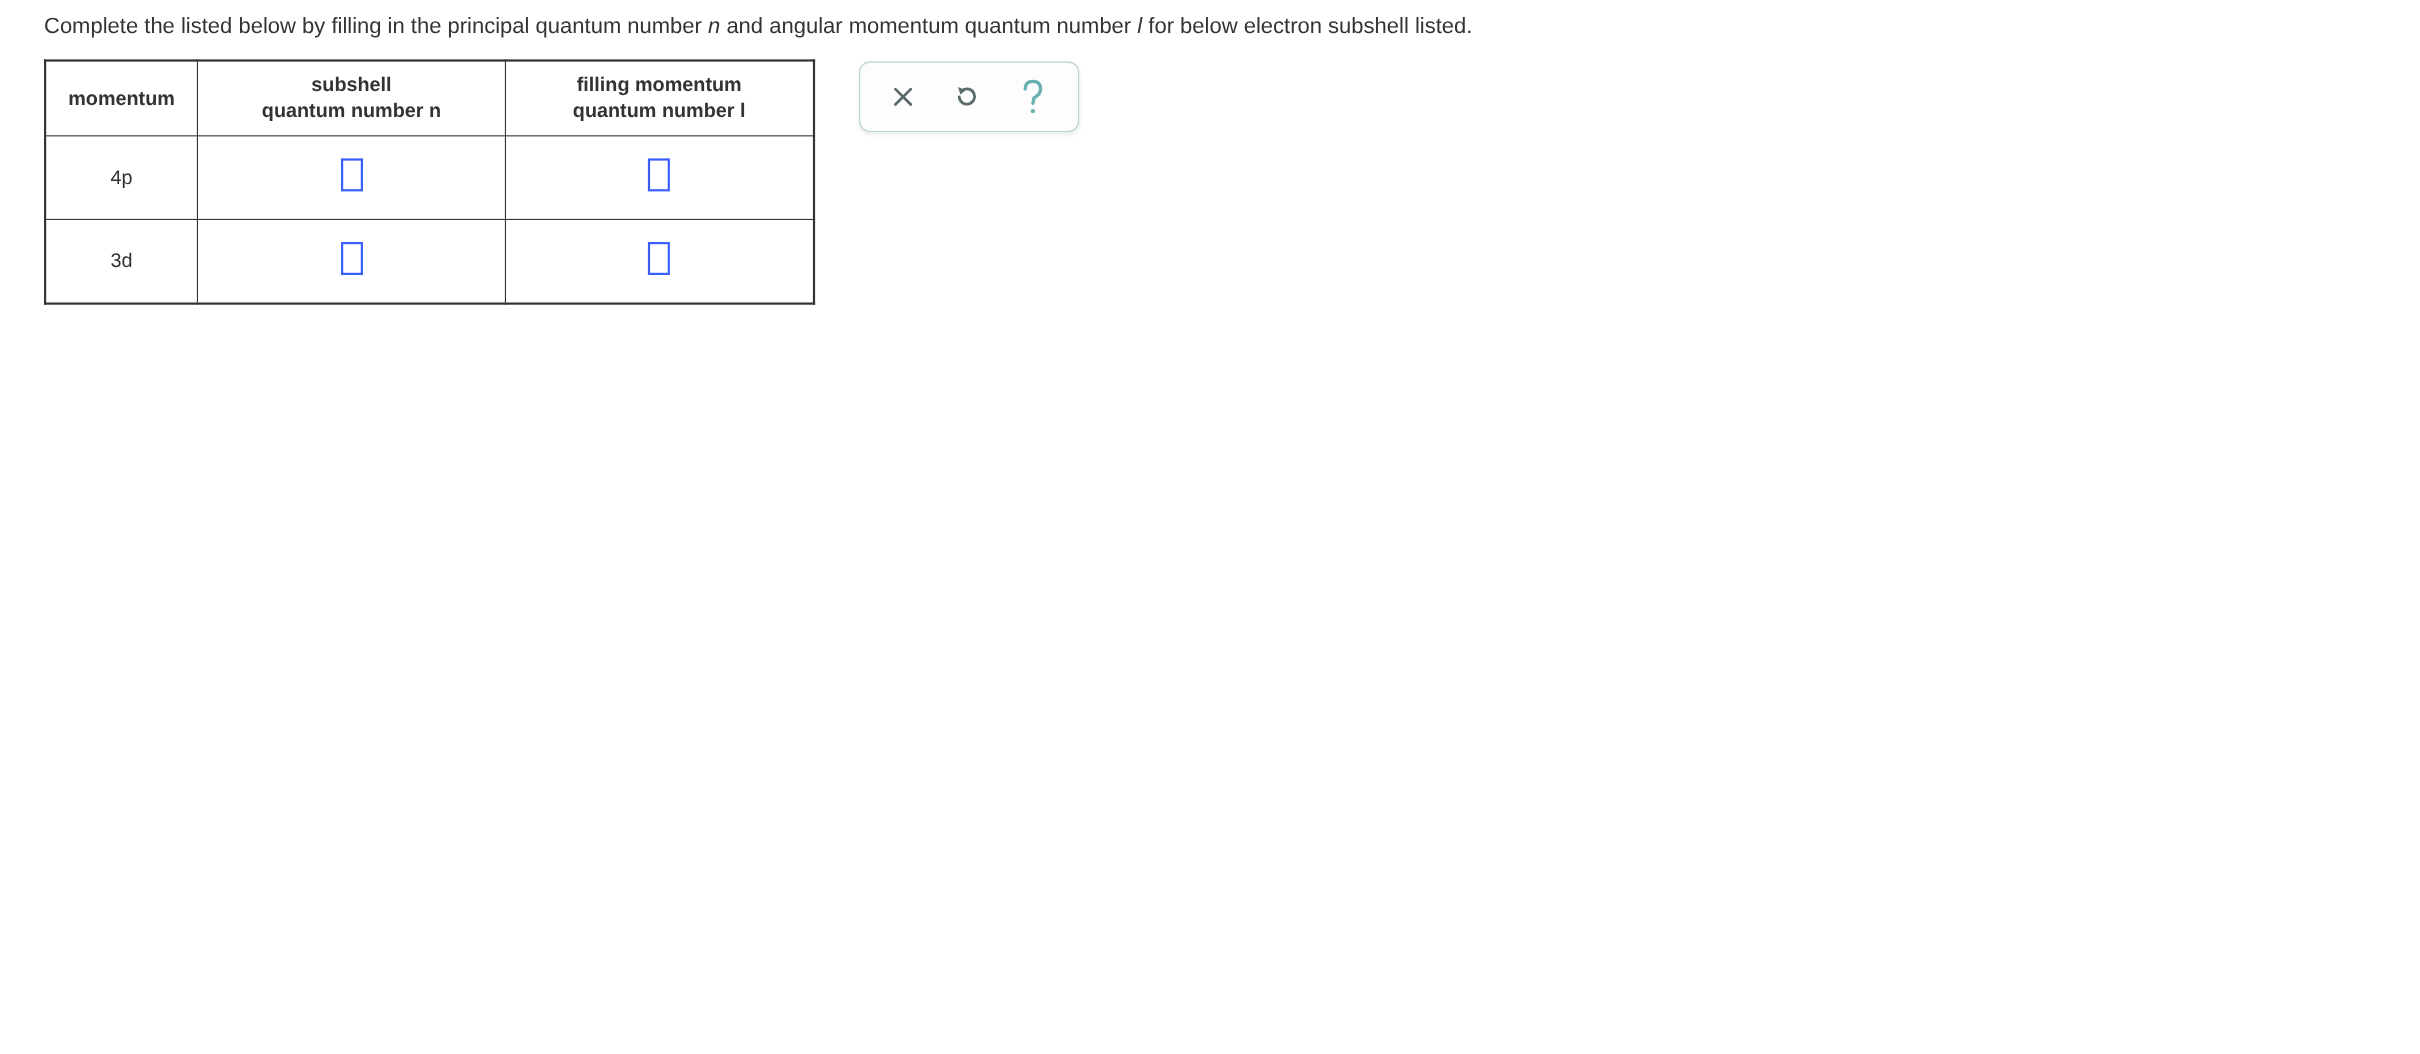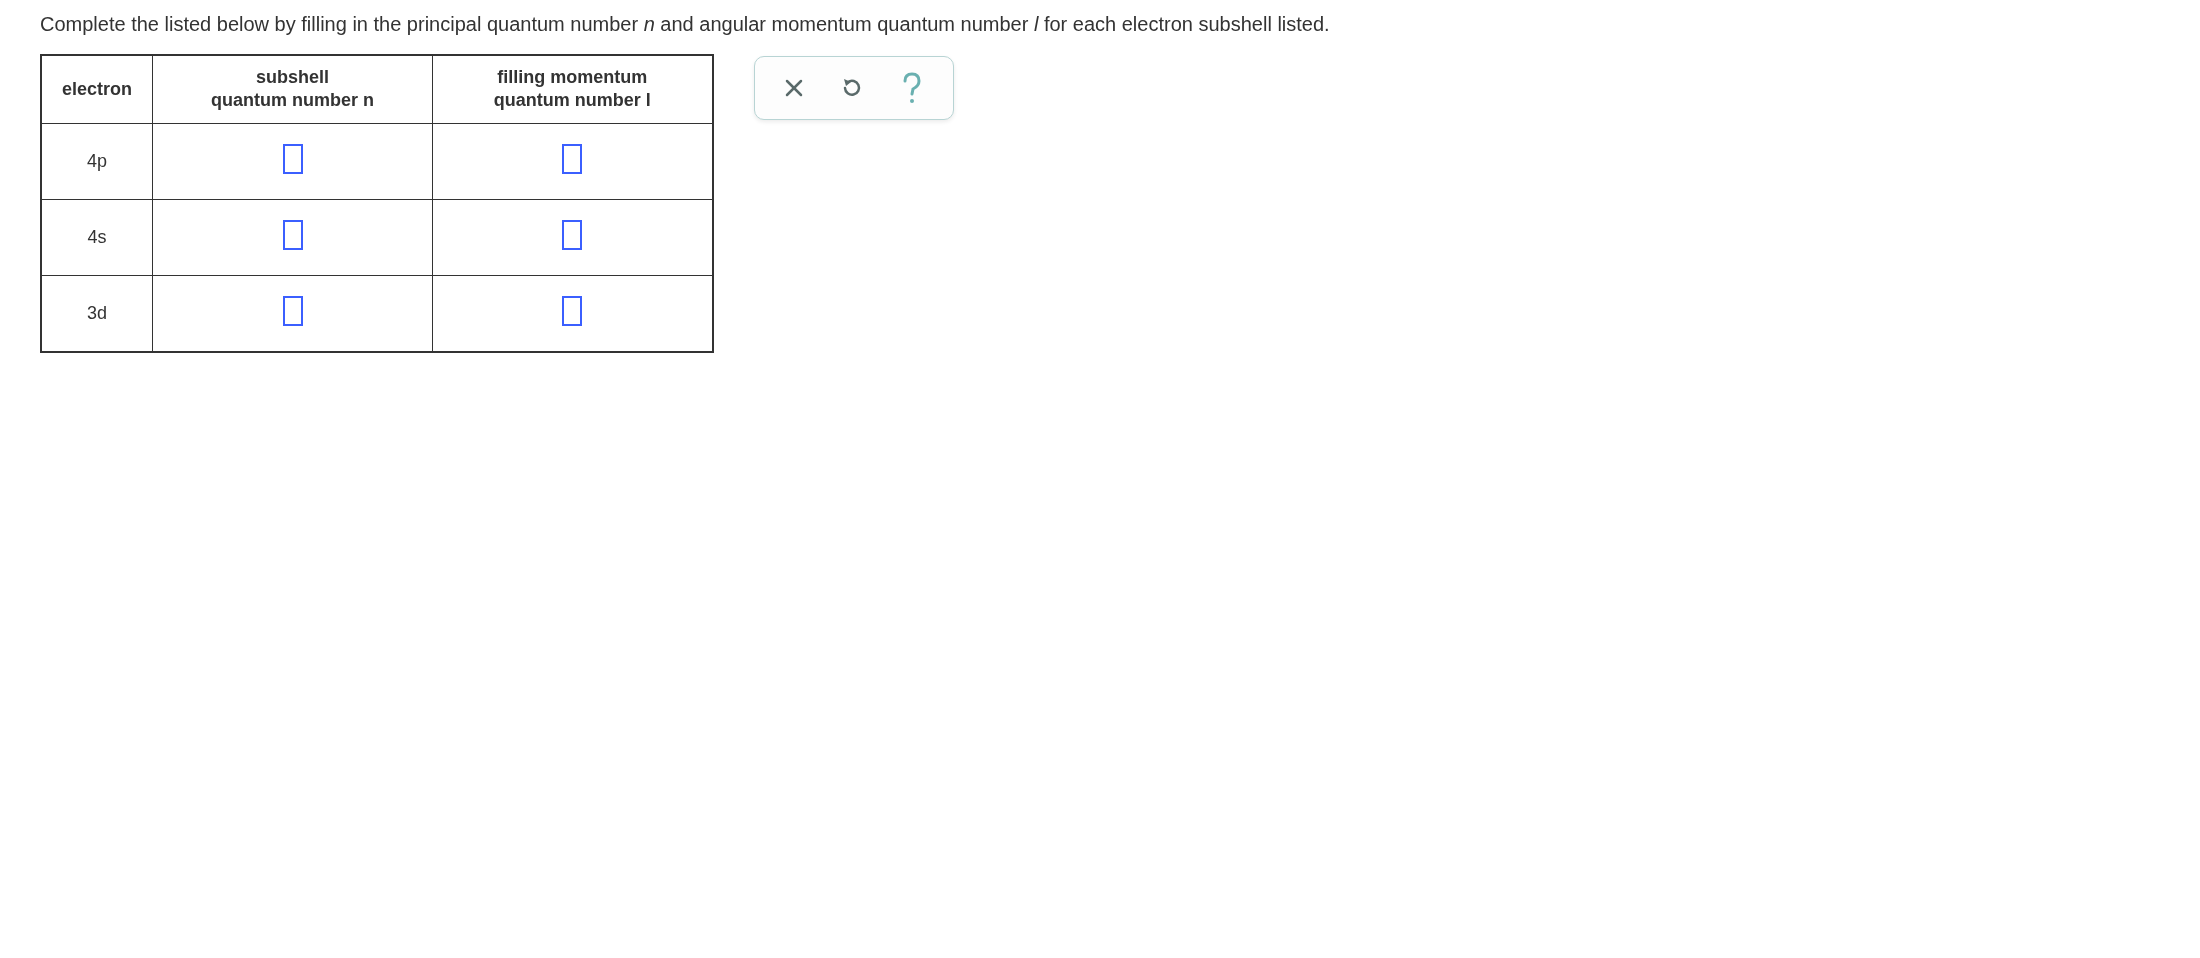--- a/index.html
+++ b/index.html
@@ -89,49 +89,44 @@
       padding: 0;
     }
     .toolbar-btn svg {
       display: block;
     }
   </style>
 </head>
 <body>
 
 <div class="instruction">
-  <span>Complete the listed below by filling in the principal quantum number </span><span class="italic">n</span><span> and angular momentum quantum number </span><span class="italic">l</span><span> for each electron subshell listed.</span>
+  <span>Complete the listed below by filling in the principal quantum number </span><span class="italic">n</span><span> and angular momentum quantum number </span><span class="italic">l</span><span> for below electron subshell listed.</span>
 </div>
 
 <div class="content-row">
 
   <table class="qtable">
     <thead>
       <tr>
         <th class="col-subshell">
-          <span>electron</span>
+          <span>momentum</span>
         </th>
         <th class="col-n">
           <span>subshell</span><br>
           <span>quantum number </span><span class="italic">n</span>
         </th>
         <th class="col-l">
           <span>filling momentum</span><br>
           <span>quantum number </span><span class="italic">l</span>
         </th>
       </tr>
     </thead>
     <tbody>
       <tr>
         <td class="subshell-cell"><span>4p</span></td>
-        <td><span class="input-box"></span></td>
-        <td><span class="input-box"></span></td>
-      </tr>
-      <tr>
-        <td class="subshell-cell"><span>4s</span></td>
         <td><span class="input-box"></span></td>
         <td><span class="input-box"></span></td>
       </tr>
       <tr>
         <td class="subshell-cell"><span>3d</span></td>
         <td><span class="input-box"></span></td>
         <td><span class="input-box"></span></td>
       </tr>
     </tbody>
   </table>

